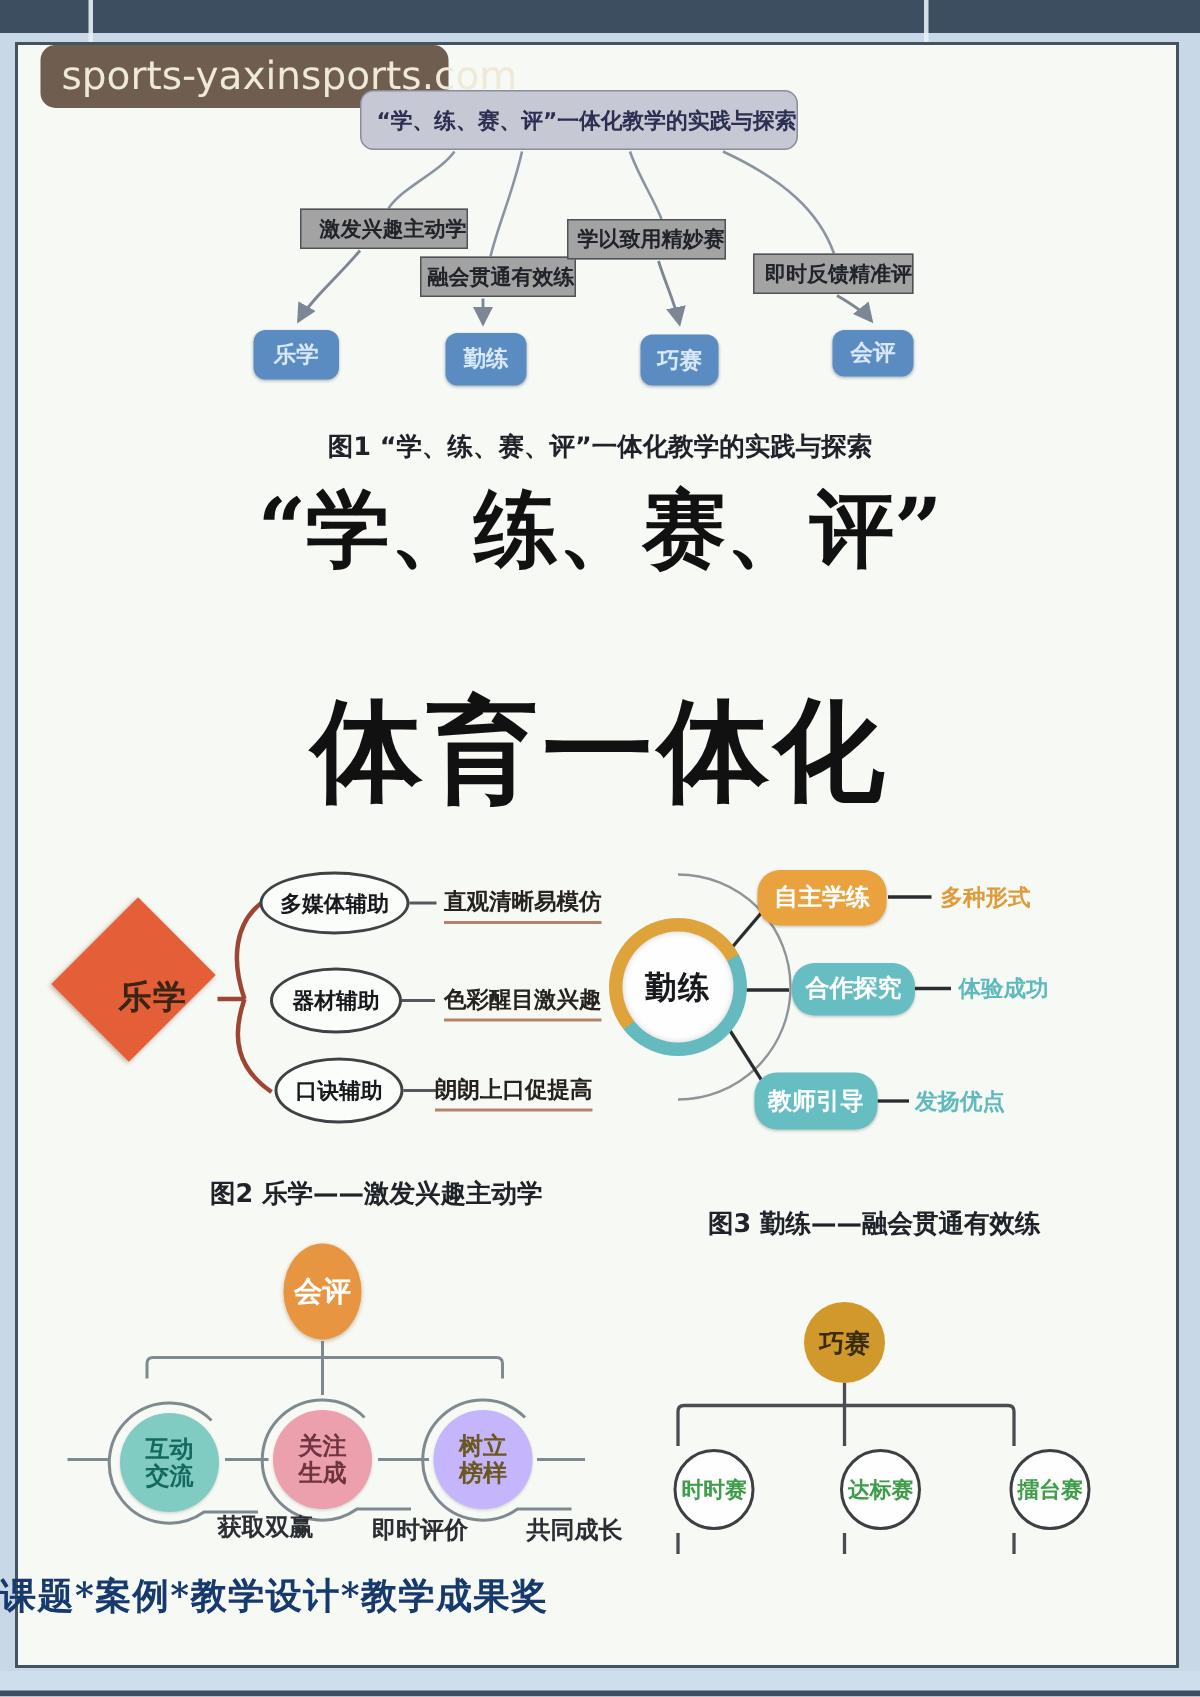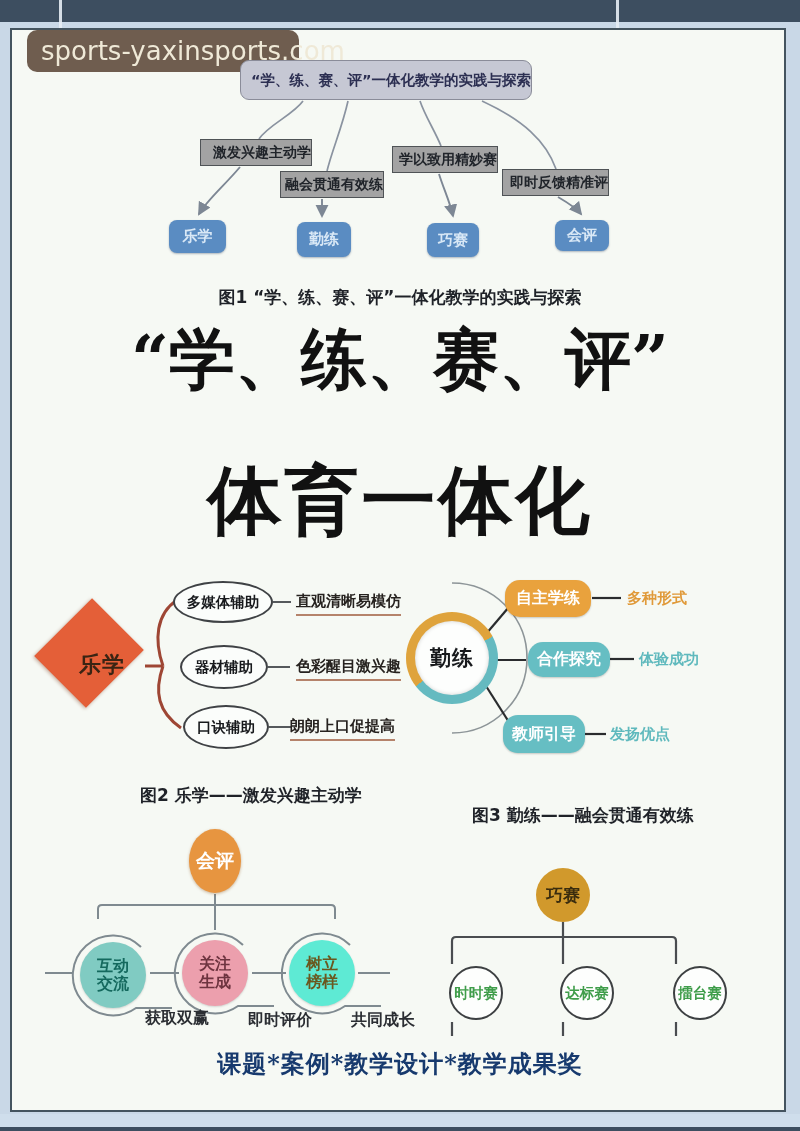--- a/index.html
+++ b/index.html
@@ -39,21 +39,21 @@
   .f1-node{
     background:#5a8cc2;border-radius:8px;color:#d9e8f6;font-weight:bold;font-size:15px;
     display:flex;align-items:center;justify-content:center;
     box-shadow:0 1px 2px rgba(40,60,90,.35);
   }
   .caption{color:#1f2228;font-weight:bold;font-size:17px;white-space:nowrap;}
   
   .title1{
     left:0;top:318px;width:800px;text-align:center;color:#111;
     font-family:"DejaVu Serif","Liberation Serif",serif;font-weight:bold;
-    font-size:66px;line-height:1.25;white-space:nowrap;
+    font-size:56px;line-height:1.25;white-space:nowrap;
   }
   .title2{
     left:0;top:452px;width:800px;text-align:center;color:#111;
     font-family:"DejaVu Serif","Liberation Serif",serif;font-weight:bold;
     font-size:74px;letter-spacing:3px;white-space:nowrap;
   }
   
   .diamond{
     left:58px;top:622px;width:62px;height:62px;background:#e45f38;
     transform:rotate(45deg) scale(1.18,1.32);
@@ -110,21 +110,21 @@
     display:flex;align-items:center;justify-content:center;
   }
   .f5-circle{
     width:54px;height:54px;border-radius:50%;background:#fdfefd;
     border:2.5px solid #3d4042;box-sizing:border-box;
     color:#3f9d4a;font-weight:bold;font-size:14.5px;
     display:flex;align-items:center;justify-content:center;white-space:nowrap;margin-left:24px;
   }
   
   .footer-text{
-    left:0;top:1048px;width:800px;text-align:center;color:#173a6e;
+    left:0;top:1048px;width:800px;color:#173a6e;
     font-family:"DejaVu Serif","Liberation Serif",serif;font-weight:bold;
     font-size:24px;letter-spacing:1px;white-space:nowrap;
   }
   svg{position:absolute;left:0;top:0;}
 </style>
 </head>
 <body>
 
 <div class="abs topbar"></div>
 <div class="abs topbar-line" style="left:59px;"></div>
@@ -159,21 +159,21 @@
 
 <div class="abs f1-root">
   <span>“学、练、赛、评”一体化教学的实践与探索</span>
 </div>
 <div class="abs f1-label" style="left:200px;top:139px;width:112px;height:27px;">
   <span>激发兴趣主动学</span>
 </div>
 <div class="abs f1-label" style="left:280px;top:171px;width:104px;height:27px;">
   <span>融会贯通有效练</span>
 </div>
-<div class="abs f1-label" style="left:392px;top:146px;width:106px;height:27px;">
+<div class="abs f1-label" style="left:378px;top:146px;width:106px;height:27px;">
   <span>学以致用精妙赛</span>
 </div>
 <div class="abs f1-label" style="left:502px;top:169px;width:107px;height:27px;padding-left:43px;">
   <span>即时反馈精准评</span>
 </div>
 <div class="abs f1-node" style="left:169px;top:220px;width:57px;height:33px;">
   <span>乐学</span>
 </div>
 <div class="abs f1-node" style="left:297px;top:222px;width:54px;height:35px;">
   <span>勤练</span>
@@ -267,21 +267,21 @@
   <span>会评</span>
 </div>
 <div class="abs f4-circle" style="left:80px;top:942px;background:#80cbc2;color:#14695e;">
   <span>互动</span>
   <span>交流</span>
 </div>
 <div class="abs f4-circle" style="left:182px;top:940px;background:#ec9fad;color:#6e3440;">
   <span>关注</span>
   <span>生成</span>
 </div>
-<div class="abs f4-circle" style="left:289px;top:940px;background:#5eead4;color:#6a581f;">
+<div class="abs f4-circle" style="left:289px;top:940px;background:#c4b5fd;color:#6a581f;">
   <span>树立</span>
   <span>榜样</span>
 </div>
 <div class="abs f4-label" style="left:100px;top:1008px;width:80px;">获取双赢</div>
 <div class="abs f4-label" style="left:203px;top:1010px;width:80px;">即时评价</div>
 <div class="abs f4-label" style="left:306px;top:1010px;width:80px;">共同成长</div>
 
 <svg width="800" height="1131" style="pointer-events:none;">
   <g stroke="#4a4d50" stroke-width="2.2" fill="none">
     <path d="M 563 922 L 563 937"></path>

